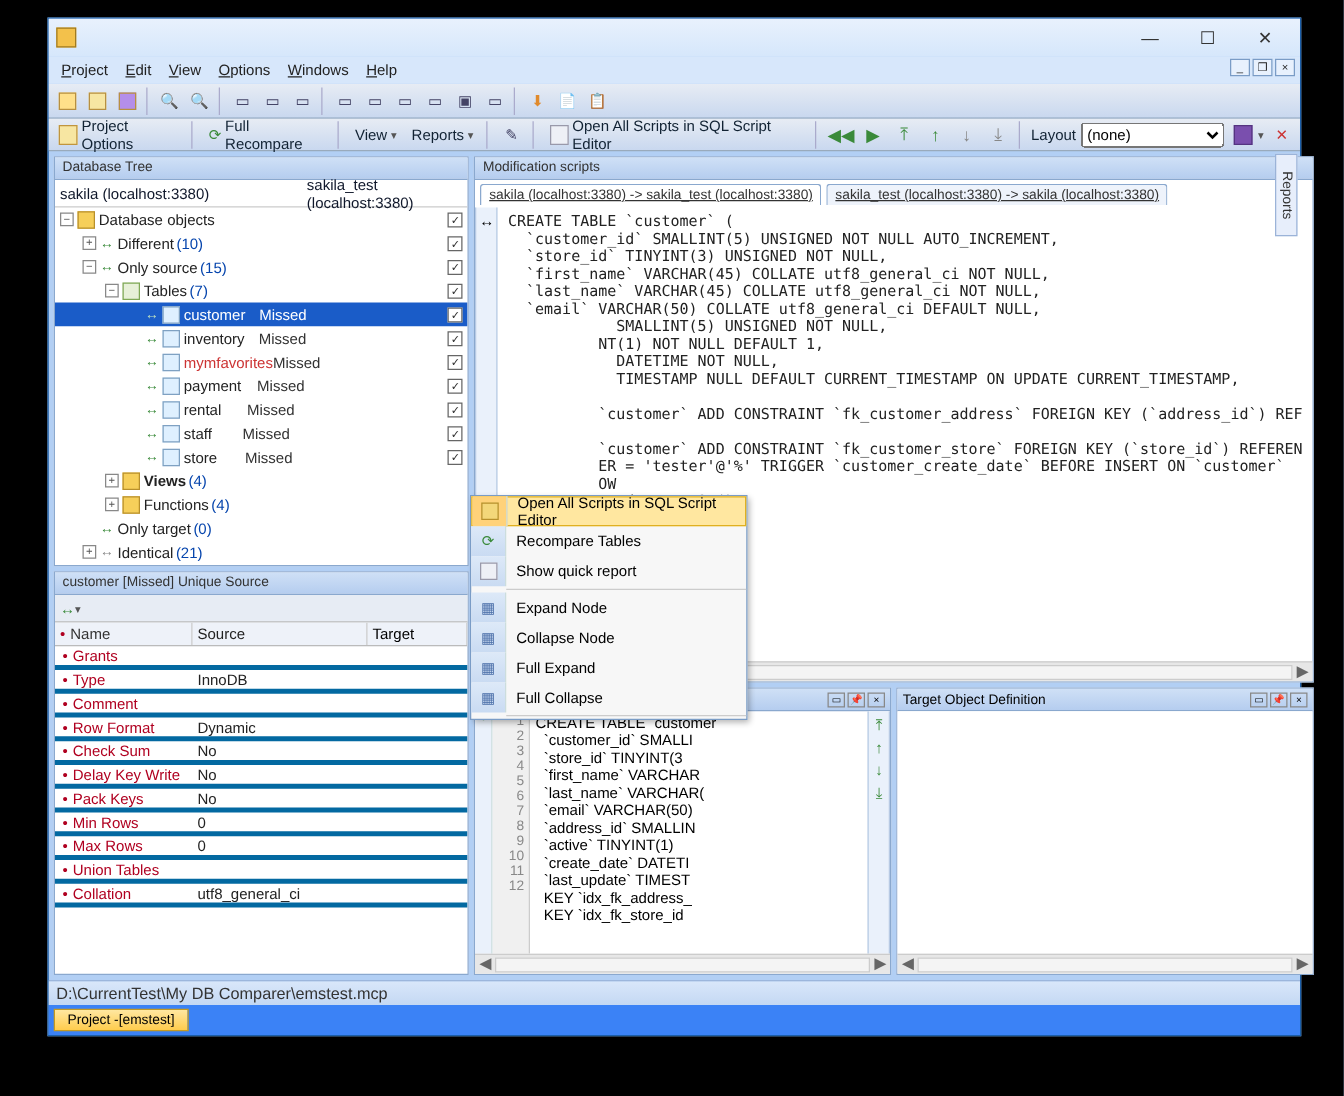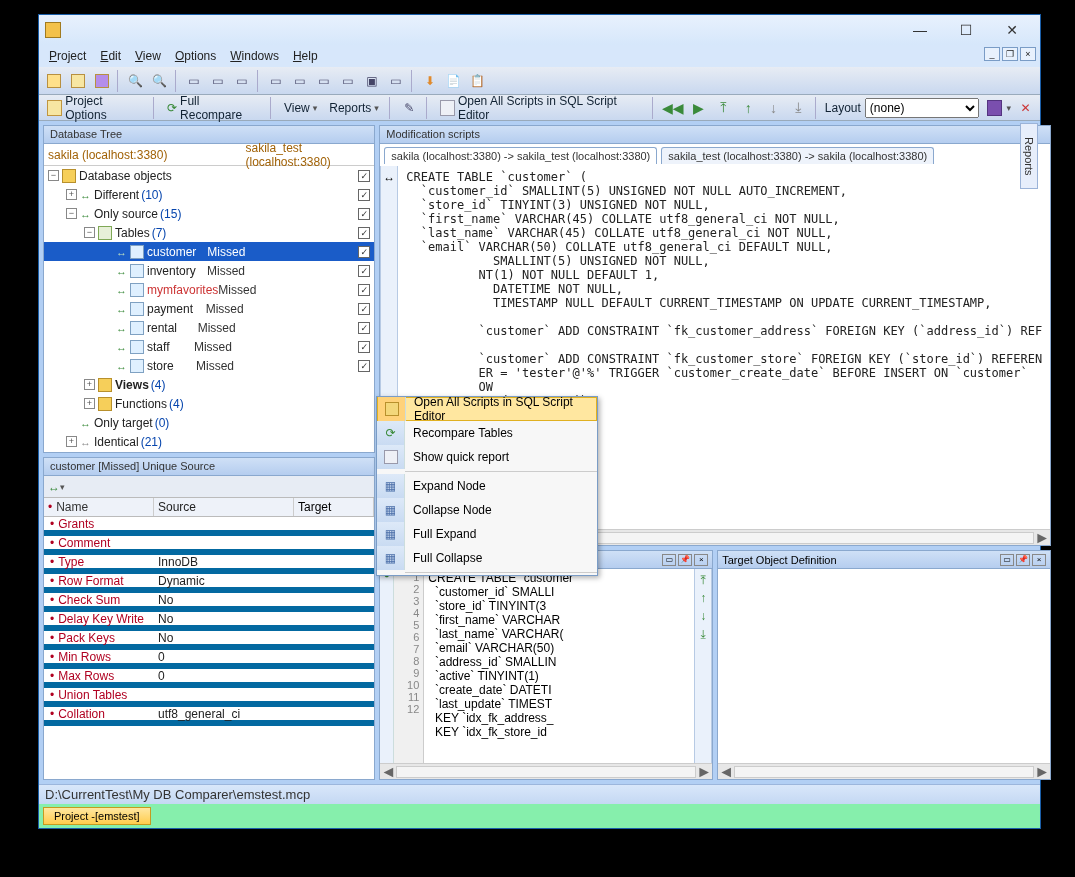--- a/index.html
+++ b/index.html
@@ -25,21 +25,21 @@
 .row2 .icob { width:16px;height:16px;background:#f7e6a2;border:1px solid #c0953f; }
 .row2 .green { color:#3a8a3a; font-size:14px; }
 .row2 .gray { color:#888; font-size:14px; }
 .row2 select { font-size:12px; height:20px; width:120px; }
 .row2 .disk { width:16px;height:16px;background:#7a4fae;border:1px solid #543480; margin-left:4px;}
 .content { flex:1; display:flex; padding:4px; gap:4px; position:relative; }
 .left { width:414px; display:flex; flex-direction:column; gap:4px; }
 .right { flex:1; display:flex; flex-direction:column; gap:4px; }
 .panel { background:#fff; border:1px solid #8aa8ce; display:flex; flex-direction:column; min-height:0; }
 .panel-title { height:18px; background:linear-gradient(#cfe0f6,#b5cdef); font-size:11px; color:#333; padding:2px 6px; border-bottom:1px solid #8aa8ce; }
-.tree-hdr { height:22px; display:flex; align-items:center; font-size:12px; color:#a16207; padding:0 4px; border-bottom:1px solid #ccc; }
+.tree-hdr { height:22px; display:flex; align-items:center; font-size:12px; color:#0f172a; padding:0 4px; border-bottom:1px solid #ccc; }
 .tree-hdr .col1 { width:230px; }
 .tree { flex:1; overflow:auto; font-size:12px; color:#222; }
 .trow { display:flex; align-items:center; height:19px; padding-right:4px; }
 .trow .ind { display:inline-block; }
 .trow .exp { width:11px;height:11px; border:1px solid #888; font-size:9px; line-height:9px; text-align:center; margin-right:3px; color:#555;}
 .trow .exp.blank { border:none; }
 .trow .tic { width:12px;height:12px;border:1px solid #666; margin-left:auto; font-size:9px; line-height:10px; text-align:center; color:#333; }
 .trow .label { }
 .trow .cnt { color:#0645ad; margin-left:2px;}
 .trow .arr { color:#3a8a3a; margin-right:3px; font-size:11px;}
@@ -50,41 +50,41 @@
 .trow.sel { background:#1a5cc8; color:#fff; }
 .trow.sel .st { color:#fff; }
 .trow .st { margin-left:auto; margin-right:20px; color:#333; width:120px;}
 .trow .pad { flex:1; }
 .proppanel { }
 .proppanel .mini-tb { height:22px; background:#e7ecf4; border-bottom:1px solid #bbb; display:flex;align-items:center; padding:0 4px;}
 .proppanel .mini-tb .arr2 { color:#3a8a3a; font-size:12px;}
 .ptbl { flex:1; overflow:auto; font-size:12px; }
 .ptbl .phdr { display:flex; background:#eef2f9; border-bottom:1px solid #bbb; }
 .ptbl .phdr div { padding:2px 4px; border-right:1px solid #ccc; }
-.ptbl .prow { display:flex; border-bottom:6px solid #0369a1; height:19px; align-items:center;}
+.ptbl .prow { display:flex; border-bottom:4px solid #0369a1; height:19px; align-items:center;}
 .ptbl .c1 { width:110px; padding-left:6px; color:#b00020; position:relative; }
 .ptbl .c1::before { content:"•"; color:#b00020; margin-right:4px;}
 .ptbl .c2 { width:140px; padding-left:4px; color:#222;}
 .ptbl .c3 { flex:1; padding-left:4px;}
 .scripttabs { height:22px; display:flex; align-items:center; font-size:11px; color:#333; gap:4px; padding:2px 4px;}
-.scripttabs .tab { padding:2px 6px; border:1px solid #8aa8ce; border-bottom:none; background:#eef3fb; border-radius:3px 3px 0 0;}
+.scripttabs .tab { padding:2px 6px; border:1px solid #8aa8ce; border-bottom:none; background:#eef3fb; border-radius:3px 3px 0 0;text-decoration:underline;}
 .scripttabs .tab.active { background:#fff; }
 .script { flex:1; overflow:auto; font-family:Consolas,monospace; font-size:12px; color:#222; padding:4px 8px; white-space:pre; }
 .botpan { display:flex; gap:4px; height:230px; }
 .defpanel { flex:1; background:#fff; border:1px solid #8aa8ce; display:flex; flex-direction:column; }
 .defpanel .hd { height:18px; background:linear-gradient(#cfe0f6,#b5cdef); display:flex; align-items:center; font-size:11px; padding:0 4px; border-bottom:1px solid #8aa8ce; }
 .defpanel .hd .sp { flex:1;}
 .defpanel .hd .wb { width:14px;height:12px;border:1px solid #888;font-size:8px;text-align:center;line-height:10px;margin-left:2px;}
 .code { flex:1; overflow:auto; font-family:Consolas,monospace; font-size:12px; display:flex; }
 .code .gut { width:30px;background:#f0f0f0;border-right:1px solid #ccc;color:#888;text-align:right;padding:2px 4px 0 0; font-size:11px; }
 .code .body { flex:1; padding:2px 4px; white-space:pre; }
 .navcol { width:18px; background:#eaf1fb; border-left:1px solid #b7cae4; border-right:1px solid #b7cae4; padding-top:4px; display:flex;flex-direction:column;align-items:center;gap:4px;font-size:12px;}
 .navcol .g { color:#3a8a3a;}
 .status { height:20px; background:linear-gradient(#d9e7fa,#c4d8f3); border-top:1px solid #9cb6dc; font-size:13px; color:#333; padding:2px 6px; }
-.tasktab { height:24px; background:#86efac; padding:2px 4px;}
+.tasktab { height:24px; background:#3b82f6; padding:2px 4px;}
 .tasktab .ttab { display:inline-block; padding:2px 10px; background:linear-gradient(#ffe7a0,#ffcc4d); border:1px solid #c59a20; font-size:11px; }
 .ctxmenu { position:absolute; left:337px; top:275px; width:222px; background:#f7f7f7; border:1px solid #7a9cc6; box-shadow:2px 2px 5px rgba(0,0,0,0.3); z-index:1000; font-size:12px; }
 .ctxmenu .row { display:flex; align-items:center; height:24px; }
 .ctxmenu .ic { width:28px; height:24px; background:linear-gradient(#dde9f8,#c9dbf2); display:flex;align-items:center;justify-content:center; border-right:1px solid #cdd; }
 .ctxmenu .ic .glyph { width:14px;height:14px;background:#f3d77a;border:1px solid #b8902c;}
 .ctxmenu .txt { flex:1; padding:0 8px; }
 .ctxmenu .row.hi { background:#ffe7a0; border:1px solid #e0b020; }
 .ctxmenu .row.hi .ic{ background:#ffd27a;}
 .ctxmenu .sep { height:1px; background:#ccc; margin:2px 0 2px 28px;}
 .ctxmenu .row.chk .ic { background:#ffcc4d; }
@@ -336,27 +336,27 @@
             <div class="c2">Source</div>
             <div class="c3">Target</div>
           </div>
           <div id="prop-rows">
               <div class="prow">
                 <div class="c1">Grants</div>
                 <div class="c2"></div>
                 <div class="c3"></div>
               </div>
               <div class="prow">
+                <div class="c1">Type</div>
+                <div class="c2">InnoDB</div>
+                <div class="c3"></div>
+              </div>
+              <div class="prow">
                 <div class="c1">Comment</div>
                 <div class="c2"></div>
-                <div class="c3"></div>
-              </div>
-              <div class="prow">
-                <div class="c1">Type</div>
-                <div class="c2">InnoDB</div>
                 <div class="c3"></div>
               </div>
               <div class="prow">
                 <div class="c1">Row Format</div>
                 <div class="c2">Dynamic</div>
                 <div class="c3"></div>
               </div>
               <div class="prow">
                 <div class="c1">Check Sum</div>
                 <div class="c2">No</div>

